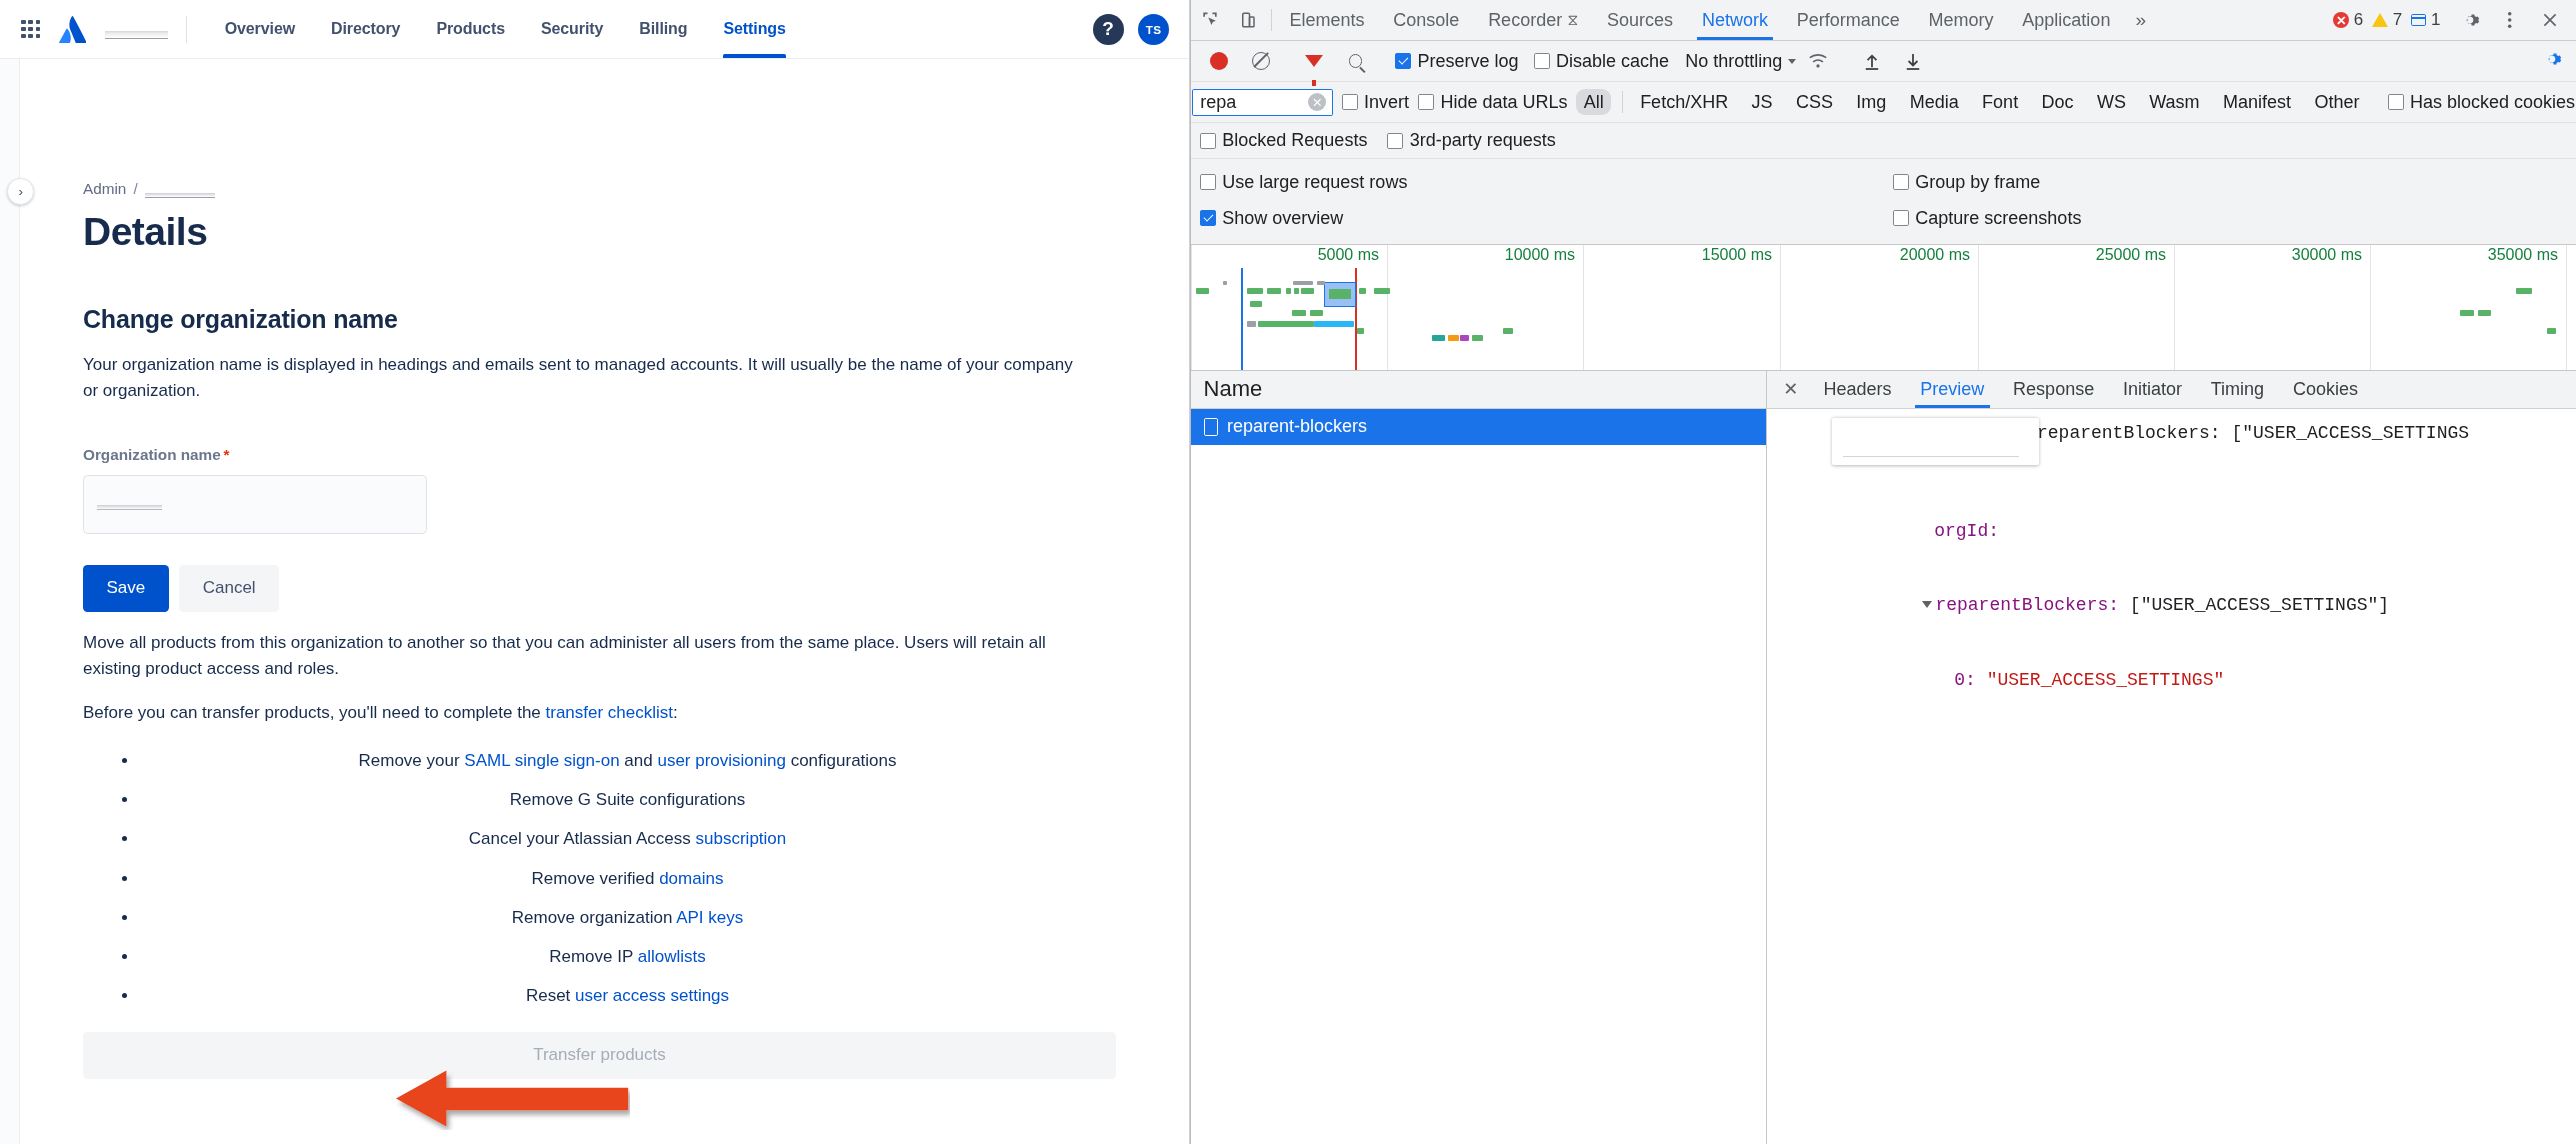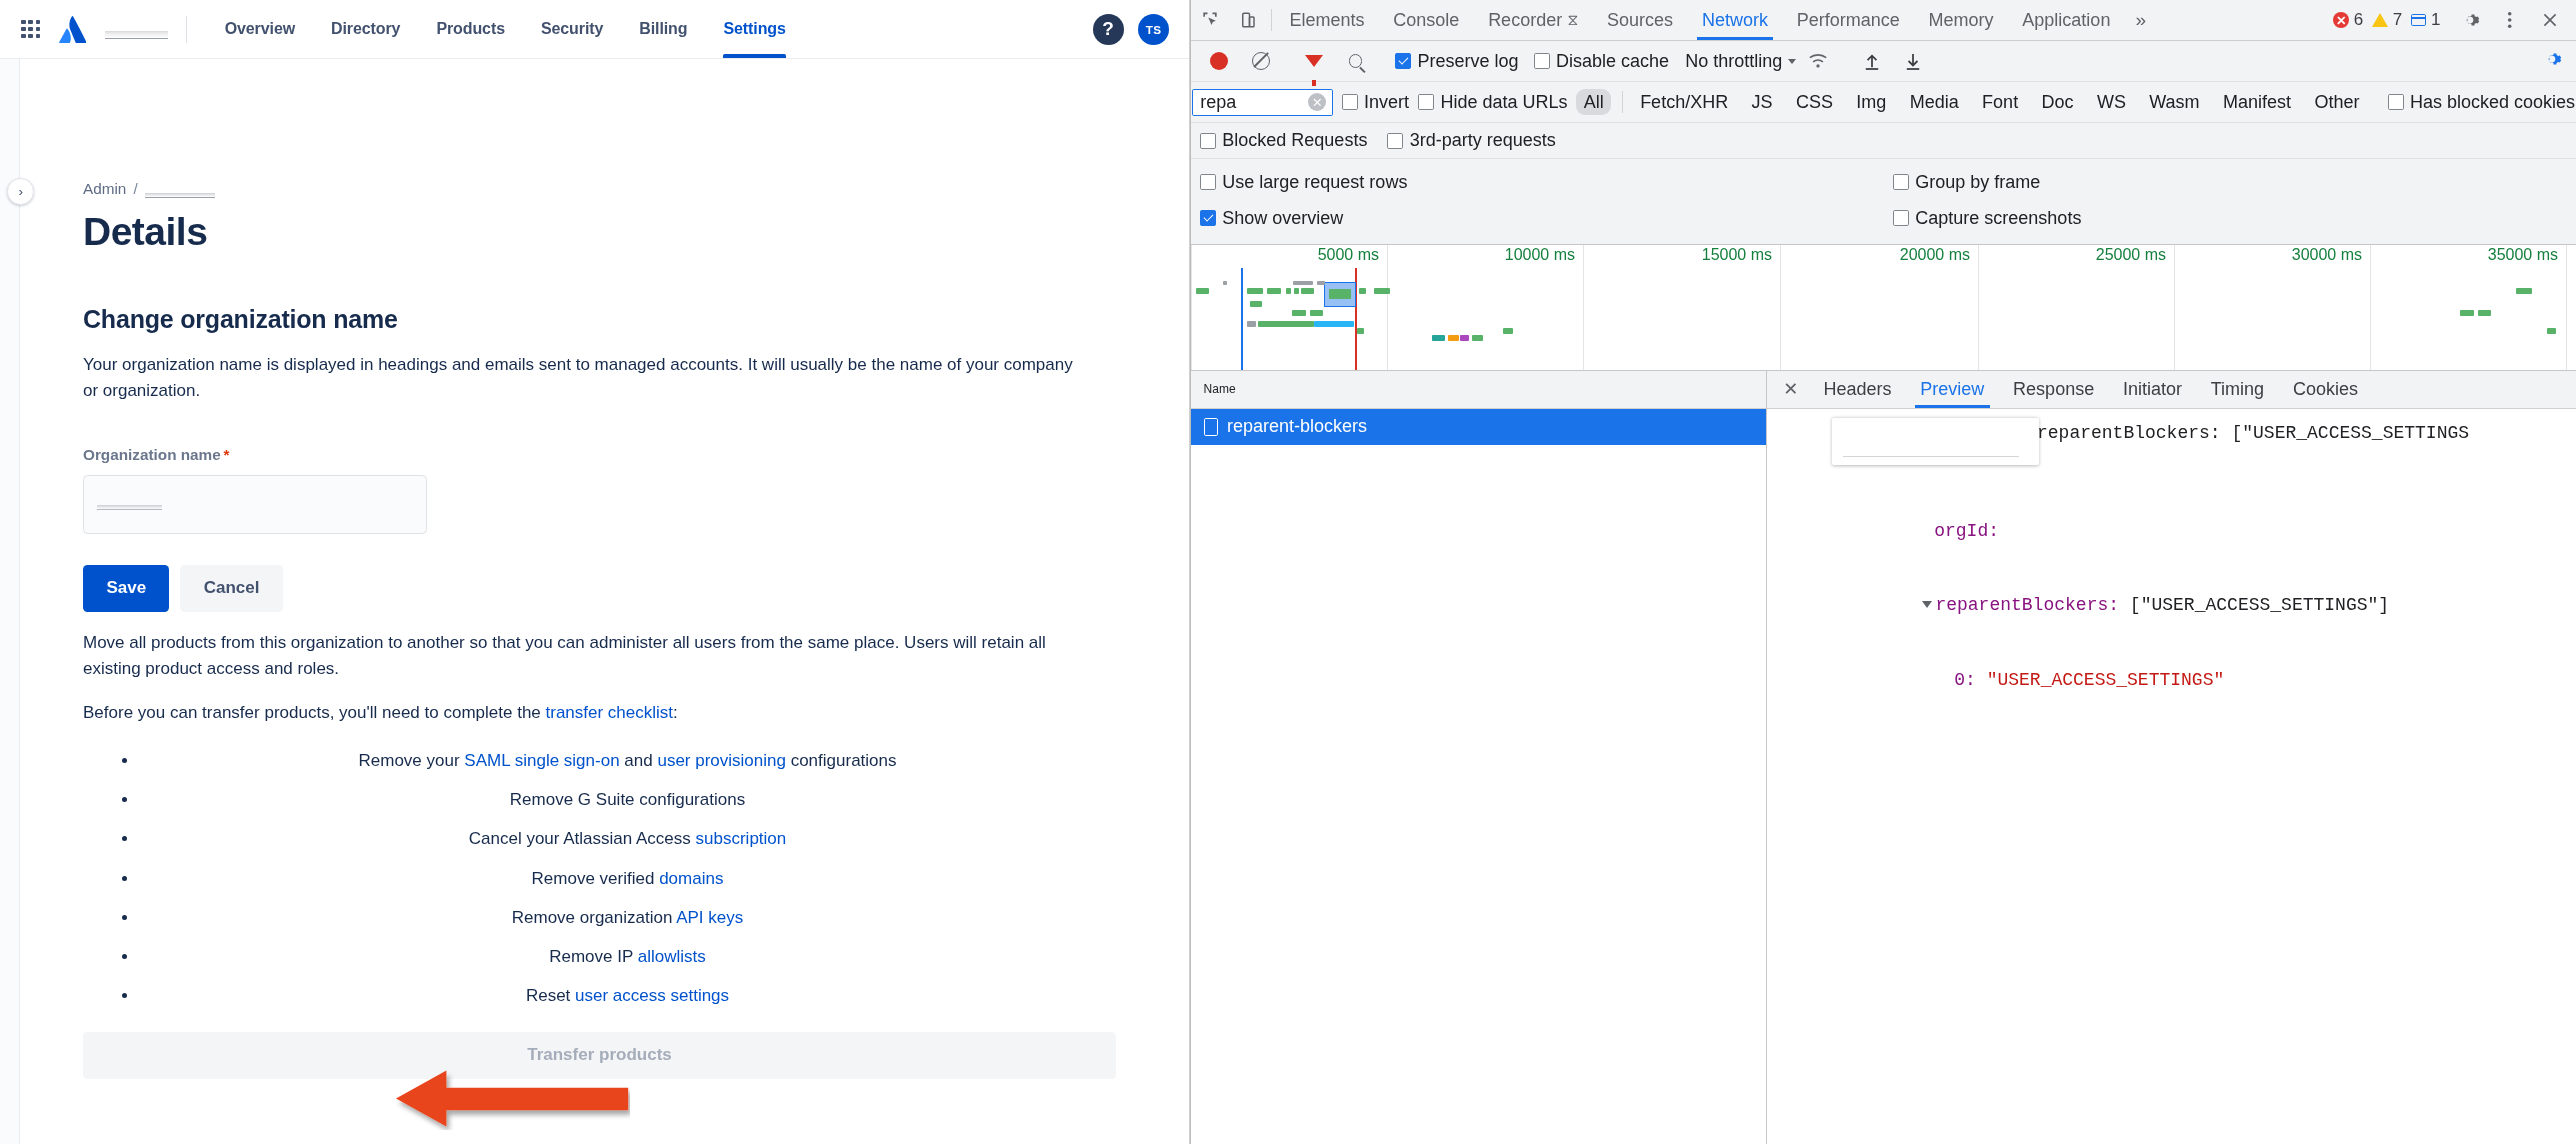--- a/index.html
+++ b/index.html
@@ -75,21 +75,21 @@
   .field-label { font-size: 15.3px; color: #6B778C; font-weight: 600; margin-top: 41px; }
   .req { color: #DE350B; margin-left: 2.7px; }
   .text-input { margin-top: 10.8px; width: 344px; height: 59px; background: #FAFBFC;
                 border: 1.8px solid #DFE1E6; border-radius: 4.5px; display: flex;
                 align-items: center; padding: 0 12.6px; cursor: text; }
   .input-redact { width: 65px; height: 12.6px;
                   background: linear-gradient(180deg,#fafbfc 0%,#fafbfc 65%,#cfd2d6 67%,#e9eaec 84%,#fafbfc 100%);
                   border-bottom: 1.8px solid #b6babf; }
 
   .btn-row { display: flex; gap: 10.8px; margin-top: 31px; }
-  .btn { height: 47px; border-radius: 4.5px; font-size: 17px; font-weight: 700;
+  .btn { height: 47px; border-radius: 4.5px; font-size: 17px; font-weight: 400;
          display: flex; align-items: center; justify-content: center;
          padding: 0 23.4px; cursor: pointer; border: none; }
   .btn-primary { background: #0052CC; color: #fff; }
   .btn-subtle { background: #F4F5F7; color: #42526E; }
   .btn-disabled { background: #F4F5F7; color: #A5ADBA; cursor: default; }
 
   ul.checklist { margin-top: 23.4px; padding-left: 56px; }
   ul.checklist li { font-size: 17px; line-height: 1.25; color: #172B4D;
                     margin-bottom: 18px; list-style: disc; text-align: center; }
   a.link { color: #0052CC; text-decoration: none; cursor: pointer; }
@@ -178,21 +178,21 @@
               position: relative; overflow: hidden; }
   .ov-tick { position: absolute; top: 0; height: 126px; border-left: 0.9px solid #e4e4e4; }
   .ov-tick span { position: absolute; right: 9px; top: 1.8px; font-size: 16px; color: #15803d; white-space: nowrap; }
   .ov-bar { position: absolute; height: 6.3px; border-radius: 0.9px; }
   .ov-line { position: absolute; top: 23.4px; bottom: 0; width: 1.8px; }
 
   .dt-split { flex: 1; display: flex; min-height: 0; }
   .req-panel { width: 576px; background: #fff; border-right: 0.9px solid #c7c7c7;
                display: flex; flex-direction: column; }
   .req-head { height: 38px; display: flex; align-items: center; padding: 0 12.6px;
-              font-size: 12px; color: #202124; background: #f1f3f4;
+              font-size: 22px; color: #202124; background: #f1f3f4;
               border-bottom: 0.9px solid #d0d0d0; }
   .req-row { height: 36px; display: flex; align-items: center; gap: 9px;
              padding: 0 12.6px; font-size: 18px; cursor: pointer; }
   .req-row.selected { background: #1a73e8; color: #fff; }
   .doc-ic { width: 14.4px; height: 18px; border: 1.8px solid currentColor; border-radius: 1.8px; flex: none; }
 
   .detail-panel { flex: 1; background: #fff; display: flex; flex-direction: column; min-width: 0; }
   .detail-tabs { height: 38px; display: flex; align-items: center; gap: 3.6px;
                  padding: 0 7.2px; background: #f1f3f4; border-bottom: 0.9px solid #d0d0d0; }
   .close-x { padding: 0 9px; color: #5f6368; font-size: 18px; cursor: pointer; }

